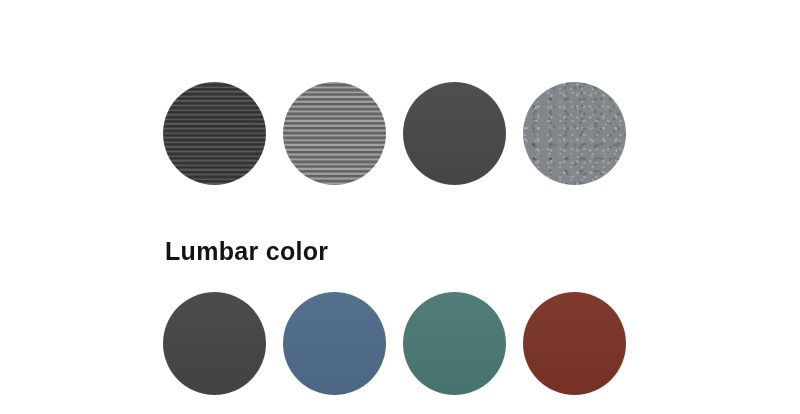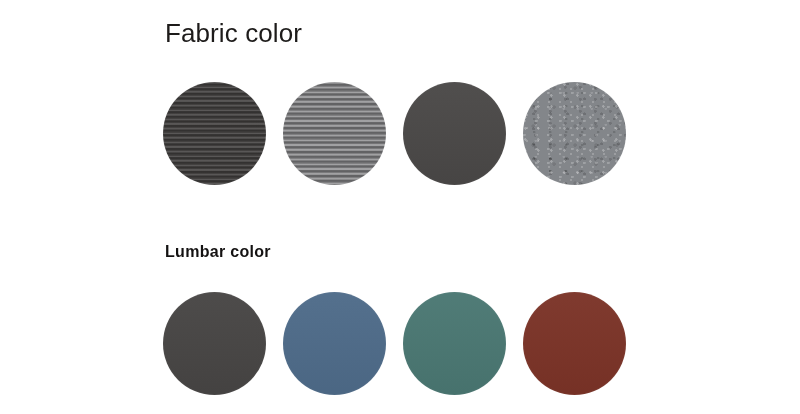--- a/index.html
+++ b/index.html
@@ -45,21 +45,21 @@
   }
   #fabric-title {
     top: 17px;
     font-size: 26px;
     font-weight: 400;
     line-height: 32px;
     color: #1d1b1a;
   }
   #lumbar-title {
     top: 18px;
-    font-size: 16px;
+    font-size: 25px;
     font-weight: 700;
     line-height: 31px;
     color: #141212;
     letter-spacing: 0.3px;
   }
 
   
   .swatch-row {
     position: absolute;
     left: 163px;
@@ -130,21 +130,20 @@
   .tex-solid {
     background-image: linear-gradient(to bottom, rgba(255,255,255,0.035), rgba(0,0,0,0.045));
   }
 </style>
 </head>
 <body style="background-color: rgb(255, 255, 255);">
 
 <div id="option-panel">
 
   <div class="section" id="fabric-section">
-    <div class="section-title" id="fabric-title">Fabric color</div>
 
     <div class="swatch-row" id="fabric-row">
       <div class="swatch tex-ribbed" title="Dark charcoal ribbed" style="background-color: rgb(61, 59, 58);"></div>
       <div class="swatch tex-ribbed-light" title="Medium gray ribbed" style="background-color: rgb(121, 121, 123);"></div>
       <div class="swatch tex-solid" title="Dark gray solid" style="background-color: rgb(74, 72, 71);"></div>
       <div class="swatch tex-speckle" title="Light gray mesh" style="background-color: rgb(131, 134, 138);"></div>
     </div>
   </div>
 
   <div class="section" id="lumbar-section">

